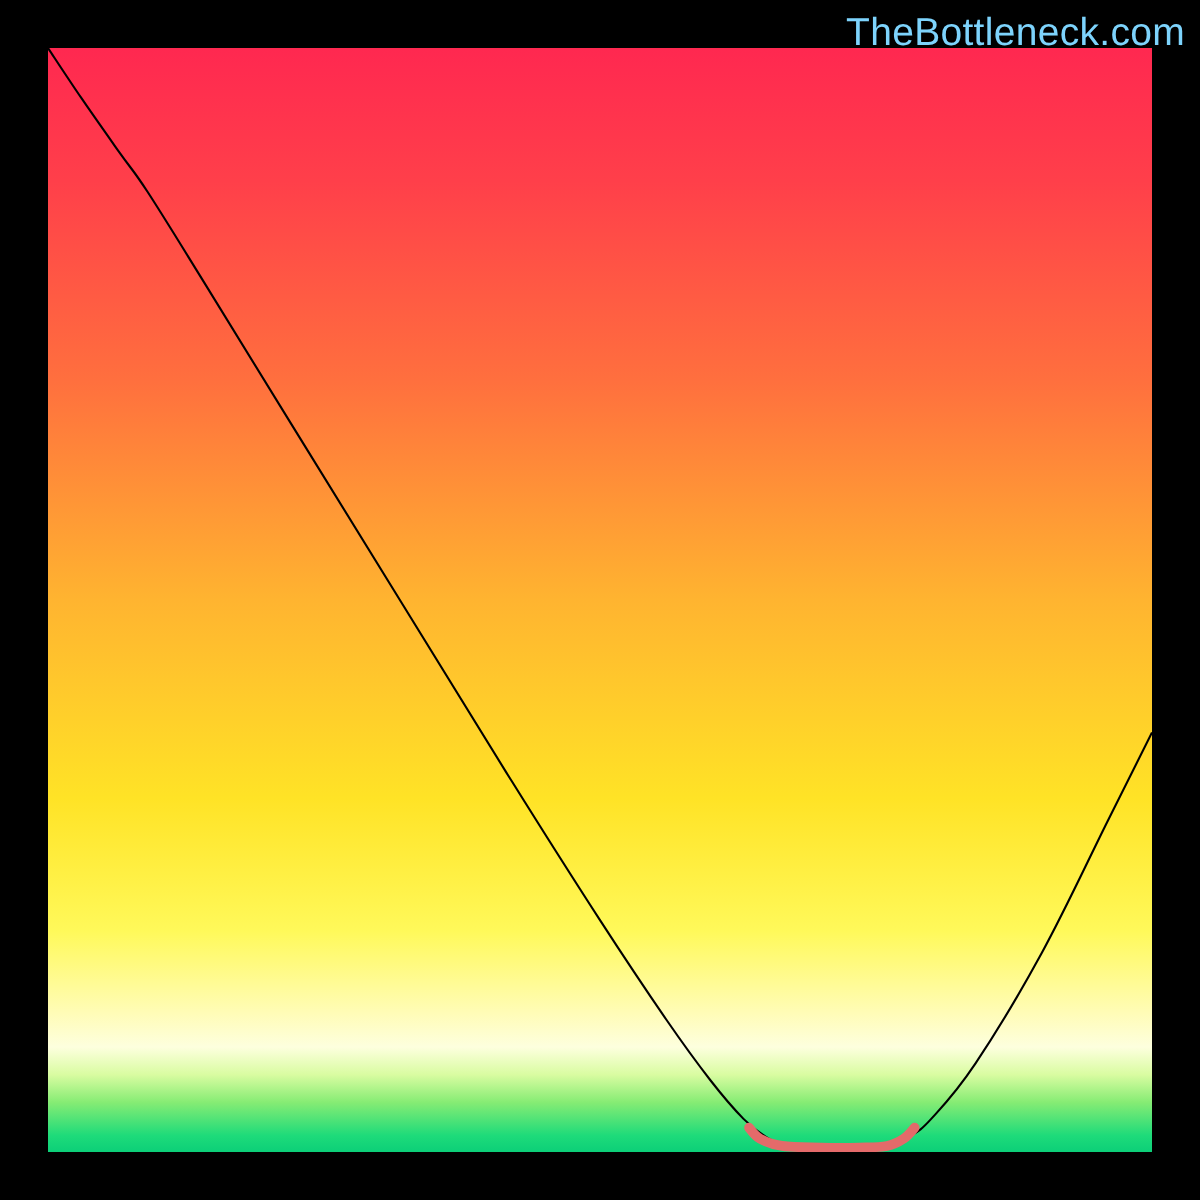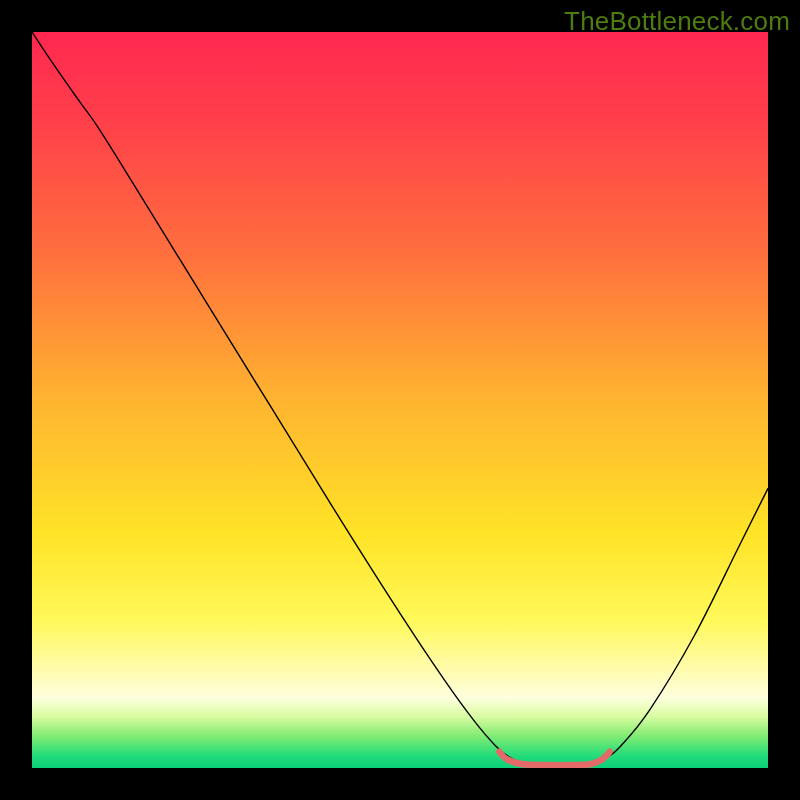--- a/index.html
+++ b/index.html
@@ -26,21 +26,21 @@
     height: 736px;
     overflow: hidden;
   }
   .watermark {
     position: absolute;
     top: 6px;
     right: 10px;
     font-family: Arial, Helvetica, sans-serif;
     font-size: 26px;
     font-weight: 500;
-    color: #4d7c0f;
+    color: #7dd3fc;
     letter-spacing: 0.2px;
   }
   svg {
     position: absolute;
     left: 0;
     top: 0;
   }
 </style>
 </head>
 <body>

